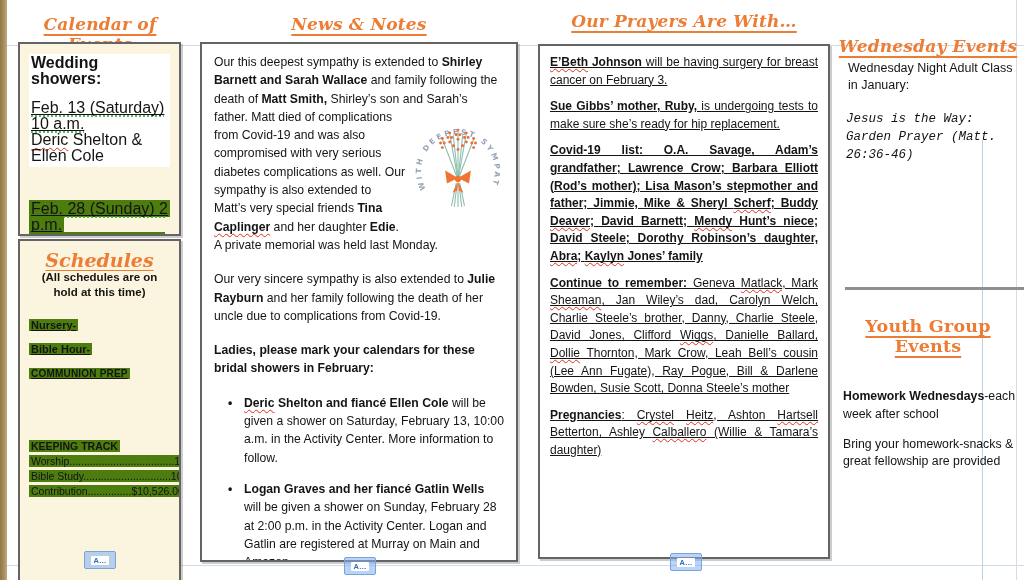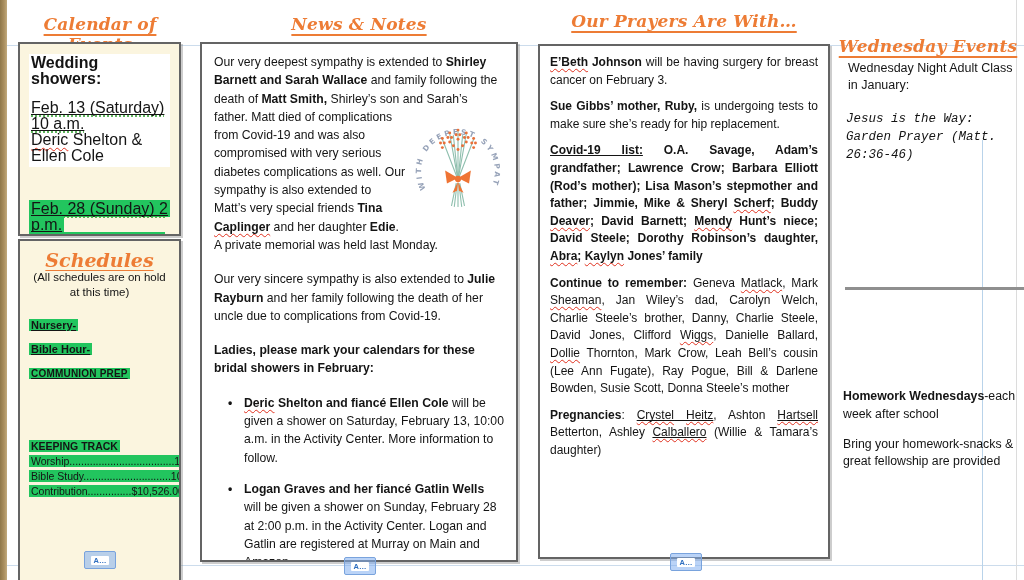--- a/index.html
+++ b/index.html
@@ -25,44 +25,44 @@
   .u{text-decoration:underline;text-decoration-thickness:1px;}
   .sp-red{text-decoration:underline wavy #e0301e;text-decoration-thickness:1px;
         text-underline-offset:2px;text-decoration-skip-ink:none;}
   .grm{text-decoration:underline dotted #37a437;text-underline-offset:3px;
         text-decoration-skip-ink:none;}
   .date-line{text-decoration:underline;text-decoration-thickness:1px;}
 
   
   .cal-box1{left:18px;top:42px;width:163px;height:194px;padding:10px 9px;font-size:16px;line-height:16px;}
   .wblock{background:#fff;padding:1px 2px 3px 2px;margin-bottom:2px;}
-  .wbar{background:#22c55e;padding:0 2px;box-decoration-break:clone;-webkit-box-decoration-break:clone;}
+  .wbar{background:#4d7c0f;padding:0 2px;box-decoration-break:clone;-webkit-box-decoration-break:clone;}
   .cal-box2{left:18px;top:239px;width:163px;height:382px;padding:6px 9px;font-size:11px;line-height:15px;}
   .sched-title{font-family:"DejaVu Serif","Liberation Serif",serif;font-style:italic;font-weight:bold;
         color:#ED7C35;font-size:19px;text-align:center;text-decoration:underline;
         text-underline-offset:3px;margin:6px 0 2px 0;}
-  .sched-note{font-weight:normal;text-align:center;font-size:11.5px;line-height:15px;margin-bottom:18px;}
+  .sched-note{font-weight:bold;text-align:center;font-size:11.5px;line-height:15px;margin-bottom:18px;}
   .sched-item{margin-bottom:9px;}
   .sched-item span{font-weight:bold;text-decoration:underline;}
   .sched-item.small span{font-size:10px;letter-spacing:.2px;}
   .keeping{margin-top:58px;}
   .keeping-head{font-weight:bold;font-size:10.5px;margin-bottom:0;}
   .stat-line{font-size:10.5px;line-height:15px;white-space:nowrap;}
 
   
   .news-box{left:200px;top:42px;width:318px;height:520px;padding:9px 12px;font-size:12.2px;line-height:18.3px;}
   .news-box p{margin:0 0 16px 0;}
   .news-box p.gap-big{margin-bottom:14px;}
   .bullets p{margin:0 0 13px 0;padding-left:30px;position:relative;}
   .bullets p::before{content:"•";position:absolute;left:14px;font-weight:bold;}
   .bouquet{float:right;width:92px;height:116px;margin:0 0 2px 6px;}
 
   
   .pray-box{left:538px;top:44px;width:292px;height:515px;padding:8px 10px;
-        font-size:12px;line-height:17.6px;text-align:justify;}
+        font-size:12px;line-height:17.6px;text-align:justify;text-decoration:underline;}
   .pray-box p{margin:0 0 9px 0;}
 
   
   .wed-class{position:absolute;left:848px;top:60px;width:168px;font-weight:normal;
         font-size:12.5px;line-height:17px;}
   .wed-topic{position:absolute;left:846px;top:110px;width:172px;font-style:italic;
         font-size:12.5px;line-height:18px;text-align:left;font-family:Liberation Mono, monospace;}
   .divider{position:absolute;left:845px;top:287px;width:179px;height:3px;background:#8f8f8f;}
   .youth-p{position:absolute;left:843px;width:174px;font-size:12.3px;line-height:17.5px;}
 
@@ -110,21 +110,21 @@
     <div class="keeping">
       <div class="keeping-head"><span class="wbar">KEEPING TRACK</span></div>
       <div class="stat-line"><span class="wbar">Worship....................................159</span></div>
       <div class="stat-line"><span class="wbar">Bible Study..............................106</span></div>
       <div class="stat-line"><span class="wbar">Contribution...............$10,526.00.</span></div>
     </div>
   </div>
 
   <div class="tbox news-box">
     <p>
-      <span> Our very deepest sympathy is extended to </span><span class="b">Shirley Barnett and Sarah Wallace</span><span> and family following the death of </span><span class="b">Matt Smith,</span><span> Shirley’s son and Sarah’s </span><svg class="bouquet" viewBox="0 0 100 126" aria-hidden="true">
+      <span> Our this deepest sympathy is extended to </span><span class="b">Shirley Barnett and Sarah Wallace</span><span> and family following the death of </span><span class="b">Matt Smith,</span><span> Shirley’s son and Sarah’s </span><svg class="bouquet" viewBox="0 0 100 126" aria-hidden="true">
         <defs>
             <path id="ctp" d="M15,88 A40,40 0 1,1 85,88" fill="none"></path>
           </defs>
         <text font-family="DejaVu Sans, sans-serif" font-size="8" letter-spacing="3" fill="#96a2b8" font-weight="bold"><textPath href="#ctp">WITH DEEPEST SYMPATHY</textPath></text>
         <g stroke="#8fbfae" stroke-width="1.2" stroke-linecap="round">
           <line x1="50" y1="78" x2="33" y2="34"></line>
             <line x1="50" y1="78" x2="41" y2="28"></line>
           <line x1="50" y1="78" x2="50" y2="25"></line>
             <line x1="50" y1="78" x2="59" y2="28"></line>
           <line x1="50" y1="78" x2="67" y2="34"></line>
@@ -187,20 +187,21 @@
         <p><span class="b">Sue Gibbs’ mother, Ruby, </span><span>is undergoing tests to make sure she’s ready for hip replacement.</span></p>
         <p><span class="b u">Covid-19 list:</span><span class="b"> O.A. Savage, Adam’s grandfather; Lawrence Crow; Barbara Elliott (Rod’s mother); Lisa Mason’s stepmother and father; Jimmie, Mike &amp; Sheryl <span class="sp-red">Scherf</span>; Buddy <span class="sp-red">Deaver</span>; David Barnett; <span class="sp-red">Mendy</span> Hunt’s niece; David Steele; Dorothy Robinson’s daughter, <span class="sp-red">Abra</span>; <span class="sp-red">Kaylyn</span> Jones’ family</span></p>
         <p><span class="b">Continue to remember: </span><span>Geneva <span class="sp-red">Matlack</span>, Mark <span class="sp-red">Sheaman</span>, Jan Wiley’s dad, Carolyn Welch, Charlie Steele’s brother, Danny, Charlie Steele, David Jones, Clifford <span class="sp-red">Wiggs</span>, Danielle Ballard, <span class="sp-red">Dollie</span> Thornton, Mark Crow, Leah Bell’s cousin (Lee Ann Fugate), Ray Pogue, Bill &amp; Darlene Bowden, Susie Scott, Donna Steele’s mother</span></p>
         <p><span class="b">Pregnancies</span><span>: </span><span class="u"><span class="sp-red">Crystel</span> <span class="sp-red">Heitz</span></span><span>, Ashton </span><span class="u"><span class="sp-red">Hartsell</span></span><span> Betterton, Ashley </span><span class="u"><span class="sp-red">Calballero</span></span><span> (Willie &amp; Tamara’s daughter)</span></p>
       </div>
   </div>
 
   <div class="wed-class">Wednesday Night Adult Class in January:</div>
   <div class="wed-topic">Jesus is the Way: Garden Prayer (Matt. 26:36-46)</div>
   <div class="divider"></div>
+  <div class="col-title upright" style="left:838px;top:316px;width:180px;">Youth Group Events</div>
   <div class="youth-p" style="top:376px;">
       <p><span class="b">Homework Wednesdays</span><span>-each week after school</span></p>
       <p><span>Bring your homework-snacks &amp; great fellowship are provided</span></p>
     </div>
 
   <div class="ofl" style="left:84px;top:551px;">
       <span class="ofl-tab">A…</span>
     </div>
   <div class="ofl" style="left:344px;top:557px;">
       <span class="ofl-tab">A…</span>

